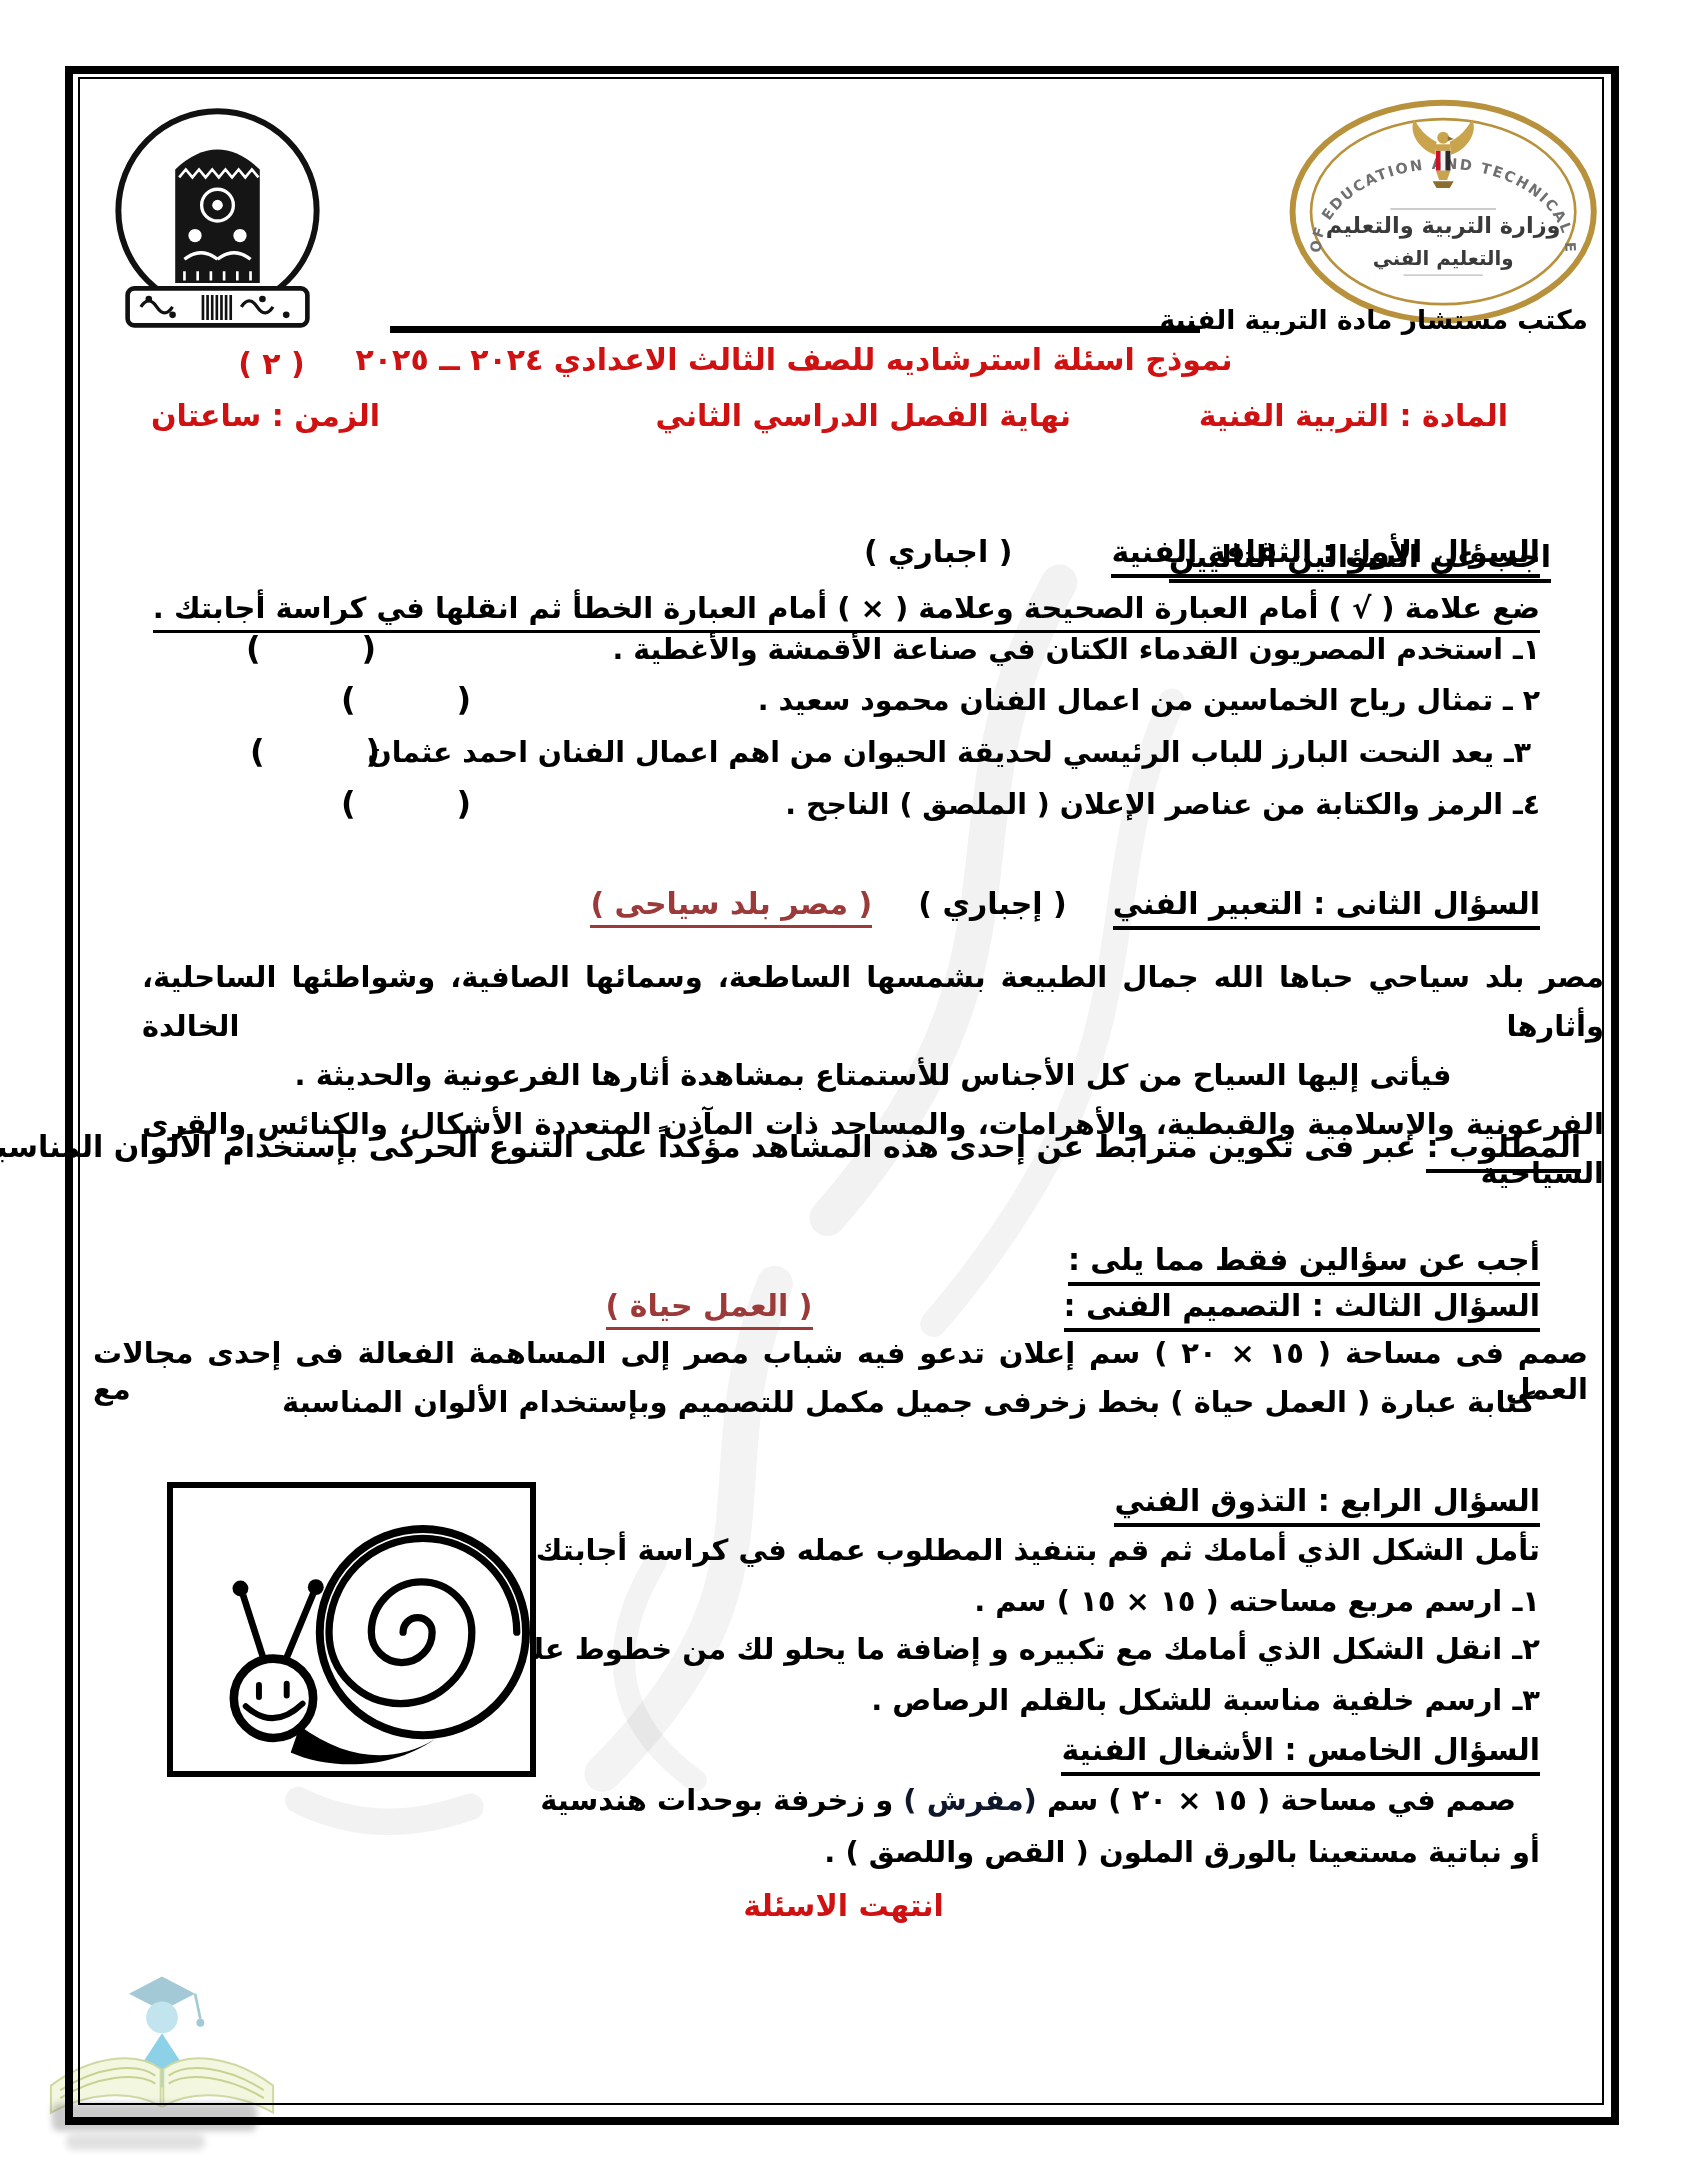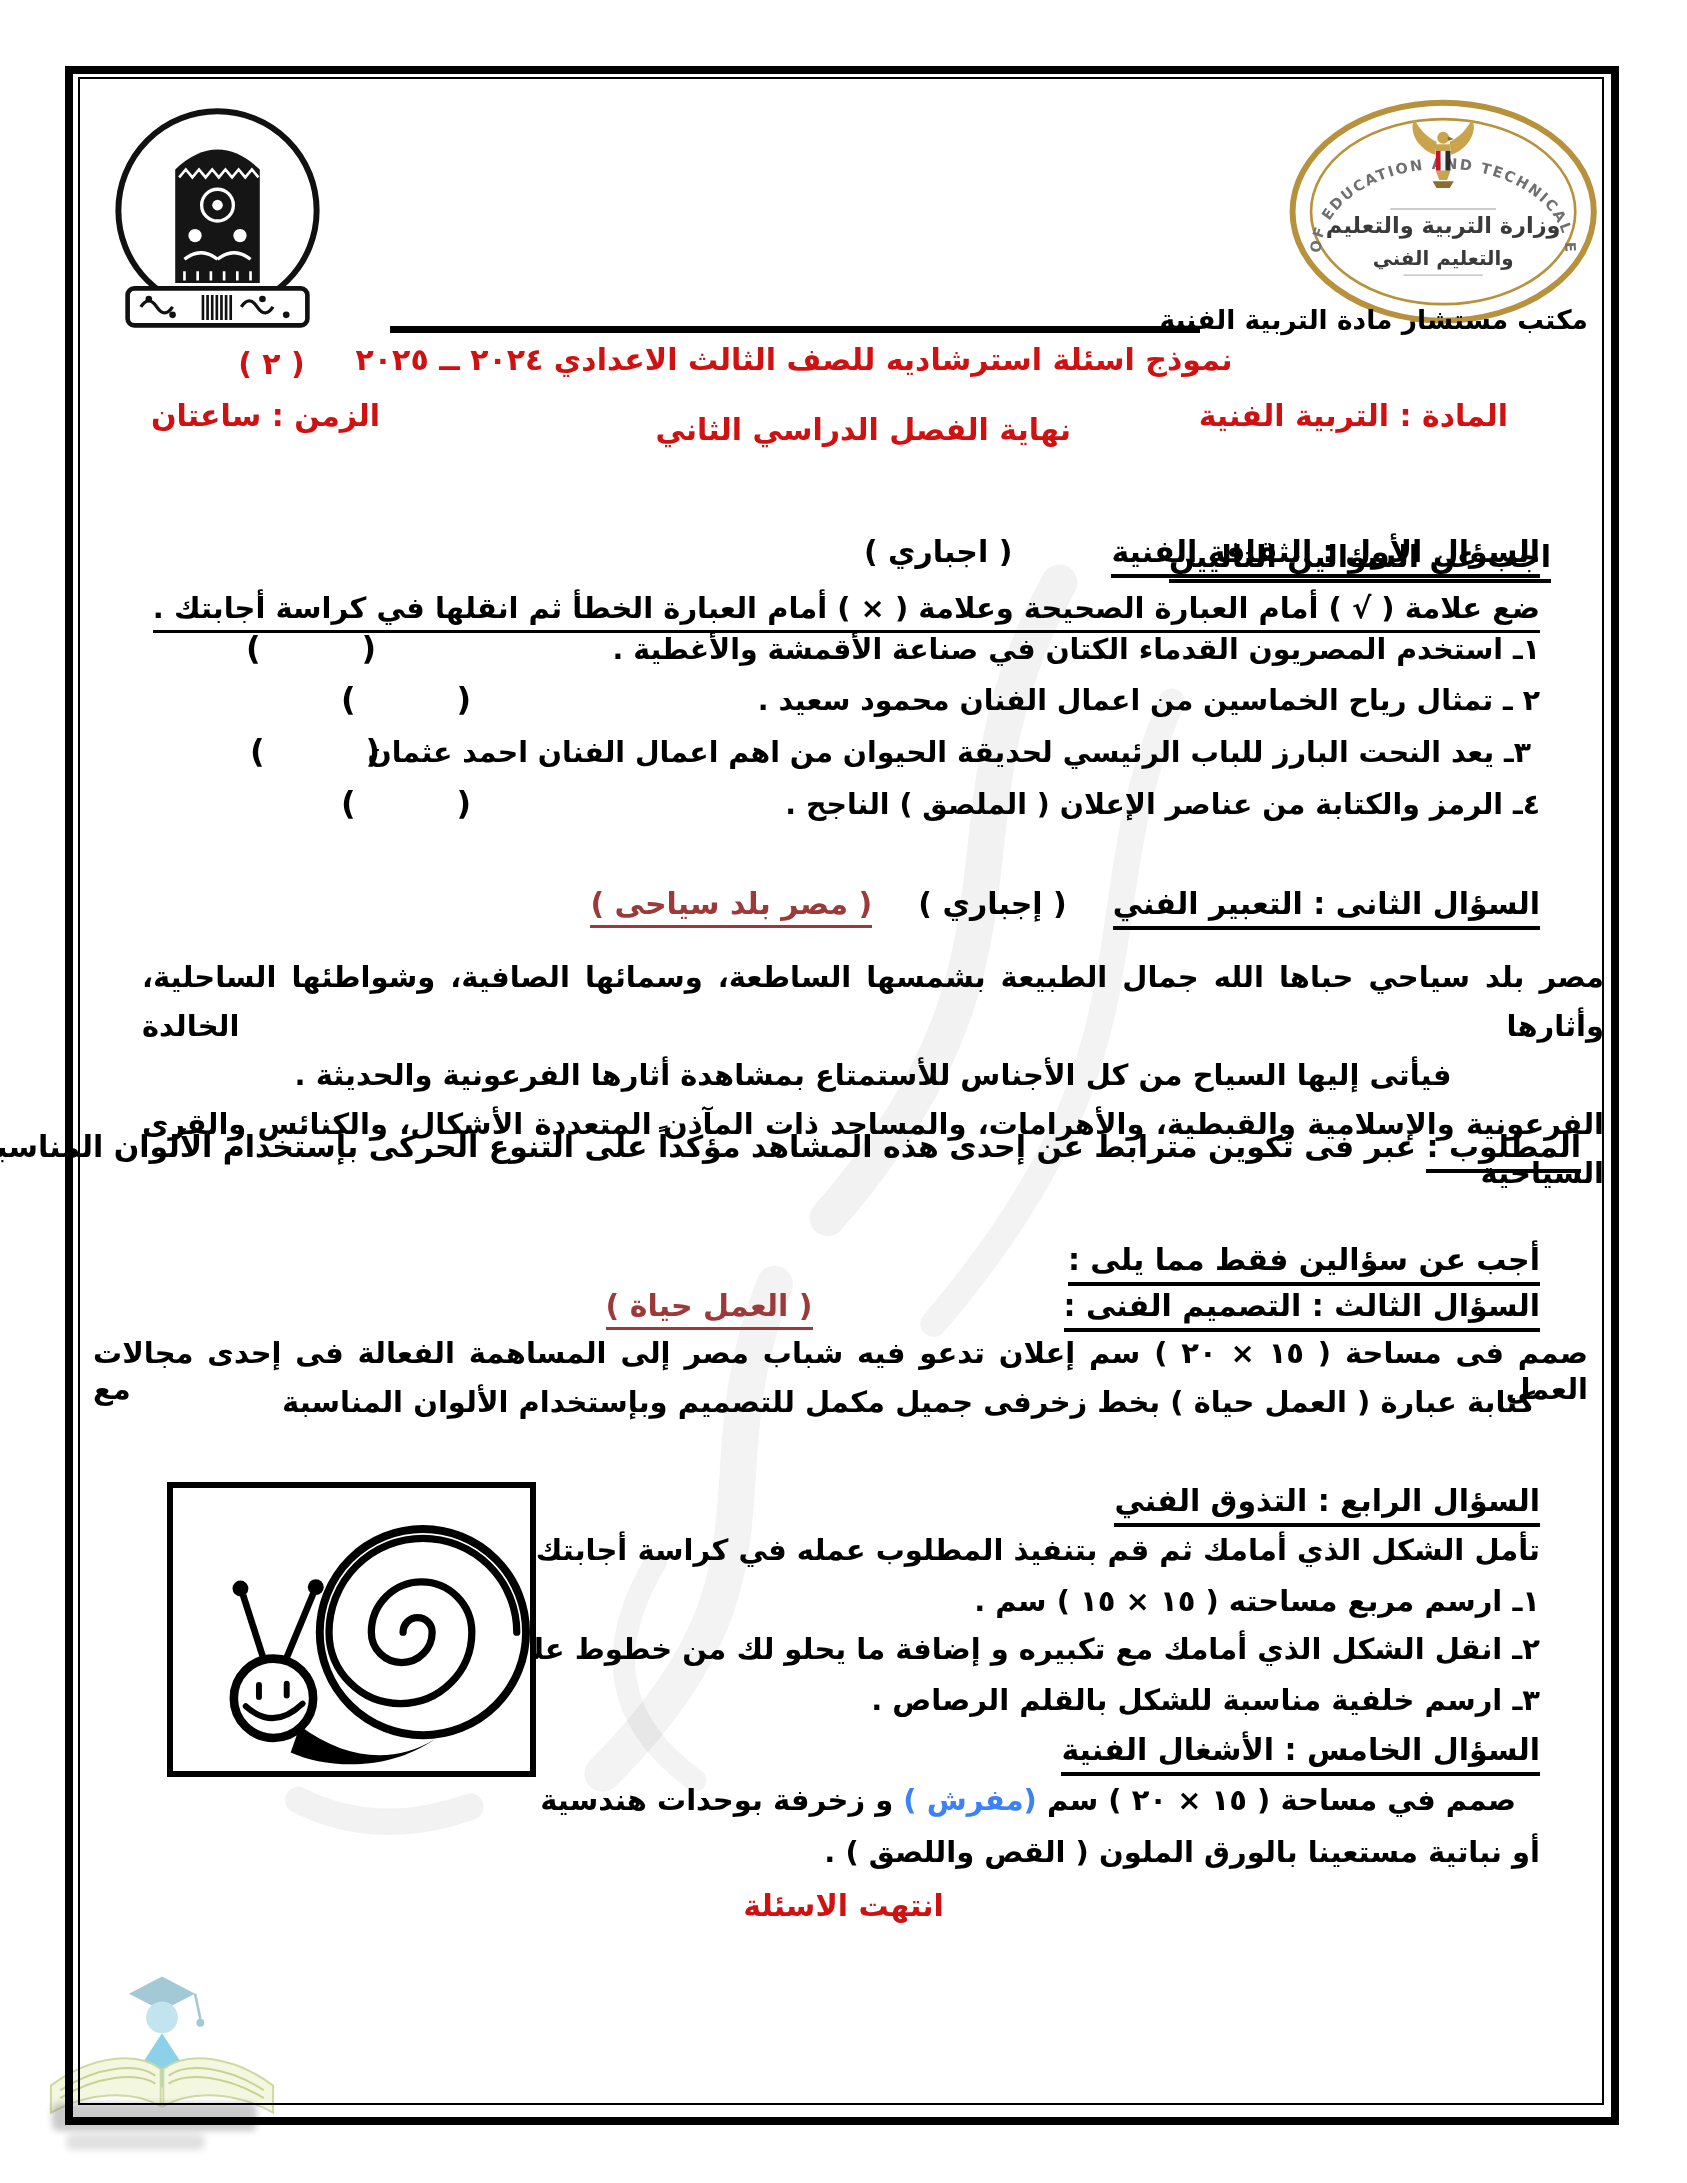--- a/index.html
+++ b/index.html
@@ -11,21 +11,21 @@
   .abs{position:absolute;}
   .nowrap{white-space:nowrap;}
   
   .border-outer{position:absolute;left:65px;top:66px;width:1538px;height:2043px;border:8.6px solid #000;z-index:5;pointer-events:none;}
   .border-inner{position:absolute;left:78px;top:77px;width:1522px;height:2024px;border:2.6px solid #000;z-index:5;pointer-events:none;}
   
   .u{border-bottom:4px solid #000;padding-bottom:3.3px;display:inline-block;}
   .u-red{border-bottom:3.3px solid currentColor;padding-bottom:2.6px;display:inline-block;}
   .red{color:#cf1111;}
   .maroon{color:#9c3a3a;}
-  .bright-red{color:#3b82f6;}
+  .bright-red{color:#0f172a;}
   .t46{font-size:30px;line-height:1.25;}
   .t44{font-size:29px;line-height:1.25;}
   .t43{font-size:28.4px;line-height:1.25;}
   .t40{font-size:26.5px;line-height:1.2;}
   .row{display:flex;align-items:flex-start;}
   .slot{font-size:32px;white-space:pre;letter-spacing:1.3px;}
   .para-line{font-size:29px;line-height:49px;text-align:justify;text-align-last:justify;white-space:normal;}
   .para-line.center{text-align:center;text-align-last:center;}
   .justify-full{text-align:justify;text-align-last:justify;}
   .divider{background:#000;}
@@ -104,21 +104,21 @@
   </svg>
 
   <div class="abs t40 nowrap" style="top:304px;right:99px;z-index:2;">مكتب مستشار مادة التربية الفنية</div>
 
   <div class="abs divider" style="left:390px;top:326px;width:810px;height:7.3px;z-index:2;"></div>
 
   <div class="abs red t46 nowrap" style="top:341px;left:0;right:99px;text-align:center;z-index:2;">نموذج اسئلة استرشاديه للصف الثالث الاعدادي  ٢٠٢٤ ــ ٢٠٢٥</div>
   <div class="abs red t46" style="top:345px;left:225px;width:93px;text-align:center;z-index:2;">( ٢ )</div>
 
   <div class="abs red t46 nowrap" style="top:397px;right:179px;z-index:2;">المادة : التربية الفنية</div>
-  <div class="abs red t46 nowrap" style="top:411px;left:701px;width:370px;text-align:center;z-index:2;">نهاية الفصل الدراسي الثاني</div>
+  <div class="abs red t46 nowrap" style="top:397px;left:701px;width:370px;text-align:center;z-index:2;">نهاية الفصل الدراسي الثاني</div>
   <div class="abs red t46 nowrap" style="top:397px;left:151px;z-index:2;">الزمن : ساعتان</div>
 
   <div class="abs t46 nowrap" style="top:490px;right:136px;z-index:2;margin-top:48px;">
     <span class="u">اجب عن السؤالين التاليين</span>
   </div>
 
   <div class="abs row t46 nowrap" style="top:533px;right:147px;z-index:2;gap:99px;">
     <span class="u">السؤال الأول : الثقافة الفنية</span>
     <span>( اجباري )</span>
   </div>

